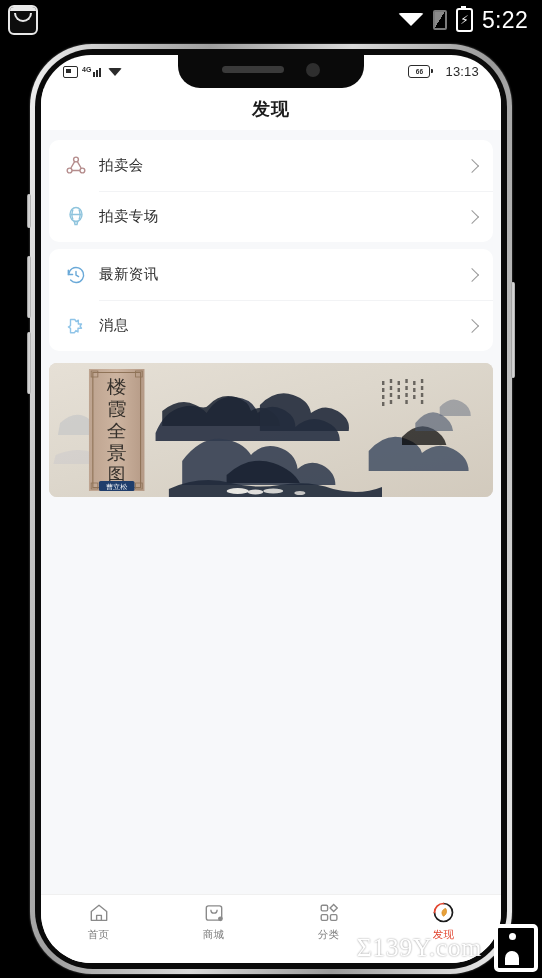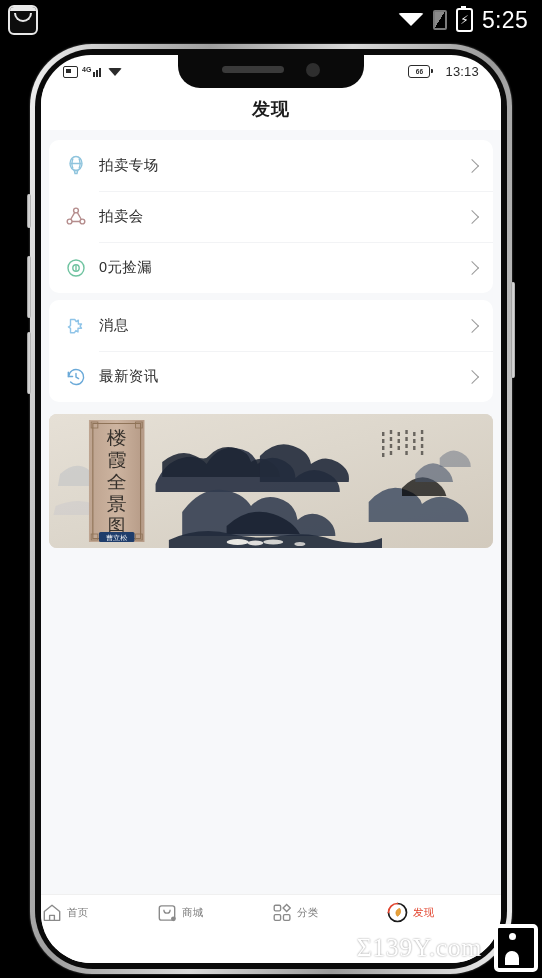--- a/index.html
+++ b/index.html
@@ -328,21 +328,21 @@
     background: #ffffff;
     display: flex;
     align-items: flex-start;
     padding-top: 6px;
     border-top: 1px solid #f0f0f0;
     z-index: 22;
   }
   .tab {
     flex: 1;
     display: flex;
-    flex-direction: row;
+    flex-direction: column;
     align-items: center;
     gap: 4px;
   }
   .tab-ic { height: 23px; display:flex; align-items:center; justify-content:center; }
   .tab-lbl { font-size: 10.5px; color: #7d7d7d; letter-spacing:.3px; }
   .tab.active .tab-lbl { color: #e2452f; }
 
   
   .watermark {
     position: absolute;
@@ -399,21 +399,21 @@
 <body>
 
 <div class="sys-bar">
   <div class="sys-app-icon"></div>
   <div class="sys-right">
     <div class="sys-wifi"></div>
     <div class="sys-sim"></div>
     <div class="sys-batt">
         <span class="bolt">⚡</span>
       </div>
-    <div class="sys-time">5:25</div>
+    <div class="sys-time">5:22</div>
   </div>
 </div>
 
 <div class="phone-wrap">
   <div class="phone-outer"></div>
   <div class="btn-side btn-mute"></div>
   <div class="btn-side btn-volup"></div>
   <div class="btn-side btn-voldn"></div>
   <div class="btn-side btn-power"></div>
   <div class="phone-mid"></div>
@@ -443,82 +443,71 @@
       </div>
     </div>
 
     <div class="app-header">
       <div class="app-title">发现</div>
     </div>
 
     <div class="app-body">
 
       <div class="card first">
-
-        <div class="row">
-          <div class="row-icon">
-            <svg viewBox="0 0 24 24" width="24" height="24" fill="none" stroke="#8fc4dd" stroke-width="1.4">
-              <ellipse cx="12" cy="9.5" rx="6" ry="7"></ellipse>
-              <path d="M9 4.5c-1.2 3 -1.2 7.5 0 10M15 4.5c1.2 3 1.2 7.5 0 10M6.3 9.5h11.4"></path>
-              <path d="M10.3 16.5h3.4l-.7 3h-2z"></path>
-            </svg>
-          </div>
-          <div class="row-label">拍卖专场</div>
-          <div class="row-chevron"></div>
-        </div>
 
         <div class="row">
           <div class="row-icon">
             <svg viewBox="0 0 24 24" width="24" height="24" fill="none" stroke="#b58d8d" stroke-width="1.4">
               <circle cx="12" cy="5.5" r="2.4"></circle>
               <circle cx="5.6" cy="16.5" r="2.4"></circle>
               <circle cx="18.4" cy="16.5" r="2.4"></circle>
               <path d="M10.6 7.6 6.9 14M13.4 7.6 17.1 14M8 16.5h8"></path>
             </svg>
           </div>
           <div class="row-label">拍卖会</div>
           <div class="row-chevron"></div>
         </div>
 
         <div class="row">
           <div class="row-icon">
-            <svg viewBox="0 0 24 24" width="24" height="24" fill="none" stroke="#6fc3a0" stroke-width="1.4">
-              <circle cx="12" cy="12" r="8"></circle>
-              <circle cx="12" cy="12" r="3.2"></circle>
-              <path d="M12 9.3v5.4"></path>
+            <svg viewBox="0 0 24 24" width="24" height="24" fill="none" stroke="#8fc4dd" stroke-width="1.4">
+              <ellipse cx="12" cy="9.5" rx="6" ry="7"></ellipse>
+              <path d="M9 4.5c-1.2 3 -1.2 7.5 0 10M15 4.5c1.2 3 1.2 7.5 0 10M6.3 9.5h11.4"></path>
+              <path d="M10.3 16.5h3.4l-.7 3h-2z"></path>
             </svg>
           </div>
-          <div class="row-label">0元捡漏</div>
+          <div class="row-label">拍卖专场</div>
           <div class="row-chevron"></div>
         </div>
 
 
+
       </div>
 
       <div class="card second">
-
-        <div class="row">
-          <div class="row-icon">
-            <svg viewBox="0 0 24 24" width="24" height="24" fill="none" stroke="#8fc4e8" stroke-width="1.4" stroke-linejoin="round">
-              <path d="M6.5 5.5h4.3l1.4 2.1 2.1-1.4V10h3.2l-1.4 2.1 1.4 2.1H14v3.8l-2.1-1.4-1.4 2.1H6.5v-4.3l-2.1-1.4 2.1-1.4z"></path>
-            </svg>
-          </div>
-          <div class="row-label">消息</div>
-          <div class="row-chevron"></div>
-        </div>
 
         <div class="row">
           <div class="row-icon">
             <svg viewBox="0 0 24 24" width="24" height="24" fill="none" stroke="#6aa9d8" stroke-width="1.4" stroke-linecap="round">
               <path d="M4.6 11.5a7.5 7.5 0 1 1 2 5.6"></path>
               <path d="M4.3 7.2v4.3h4.3"></path>
               <path d="M12 8.4V12l2.6 1.6"></path>
             </svg>
           </div>
           <div class="row-label">最新资讯</div>
+          <div class="row-chevron"></div>
+        </div>
+
+        <div class="row">
+          <div class="row-icon">
+            <svg viewBox="0 0 24 24" width="24" height="24" fill="none" stroke="#8fc4e8" stroke-width="1.4" stroke-linejoin="round">
+              <path d="M6.5 5.5h4.3l1.4 2.1 2.1-1.4V10h3.2l-1.4 2.1 1.4 2.1H14v3.8l-2.1-1.4-1.4 2.1H6.5v-4.3l-2.1-1.4 2.1-1.4z"></path>
+            </svg>
+          </div>
+          <div class="row-label">消息</div>
           <div class="row-chevron"></div>
         </div>
 
       </div>
 
       <div class="banner">
         <svg viewBox="0 0 400 134" preserveAspectRatio="none">
           <defs>
             <linearGradient id="paper" x1="0" y1="0" x2="1" y2="1">
               <stop offset="0%" stop-color="#e6e0d6"></stop>

